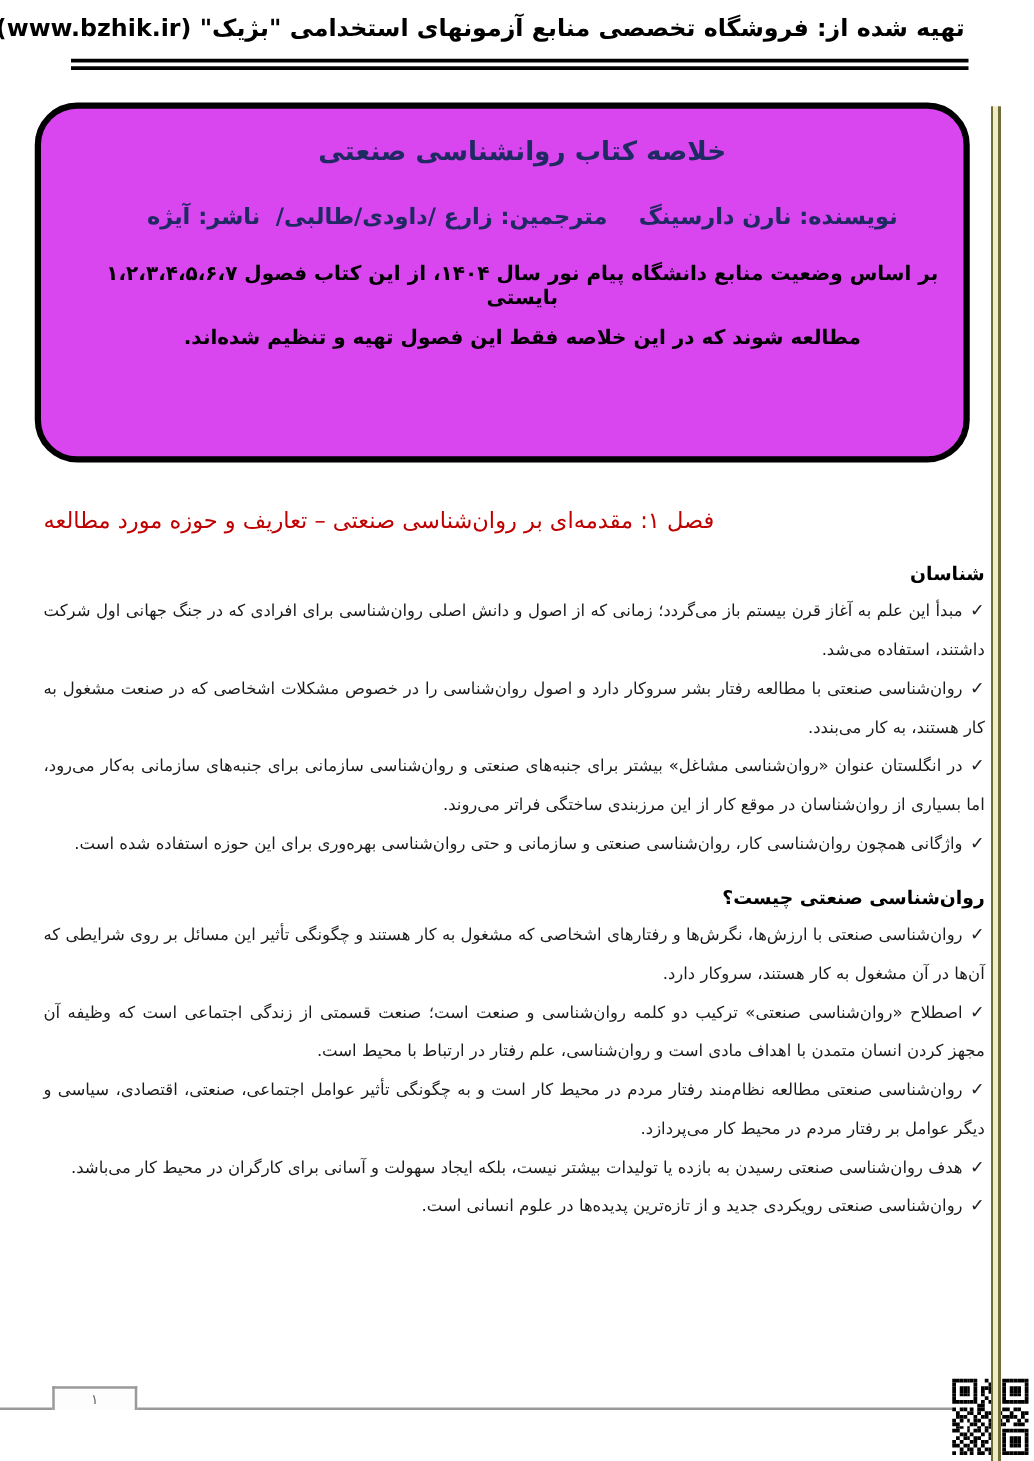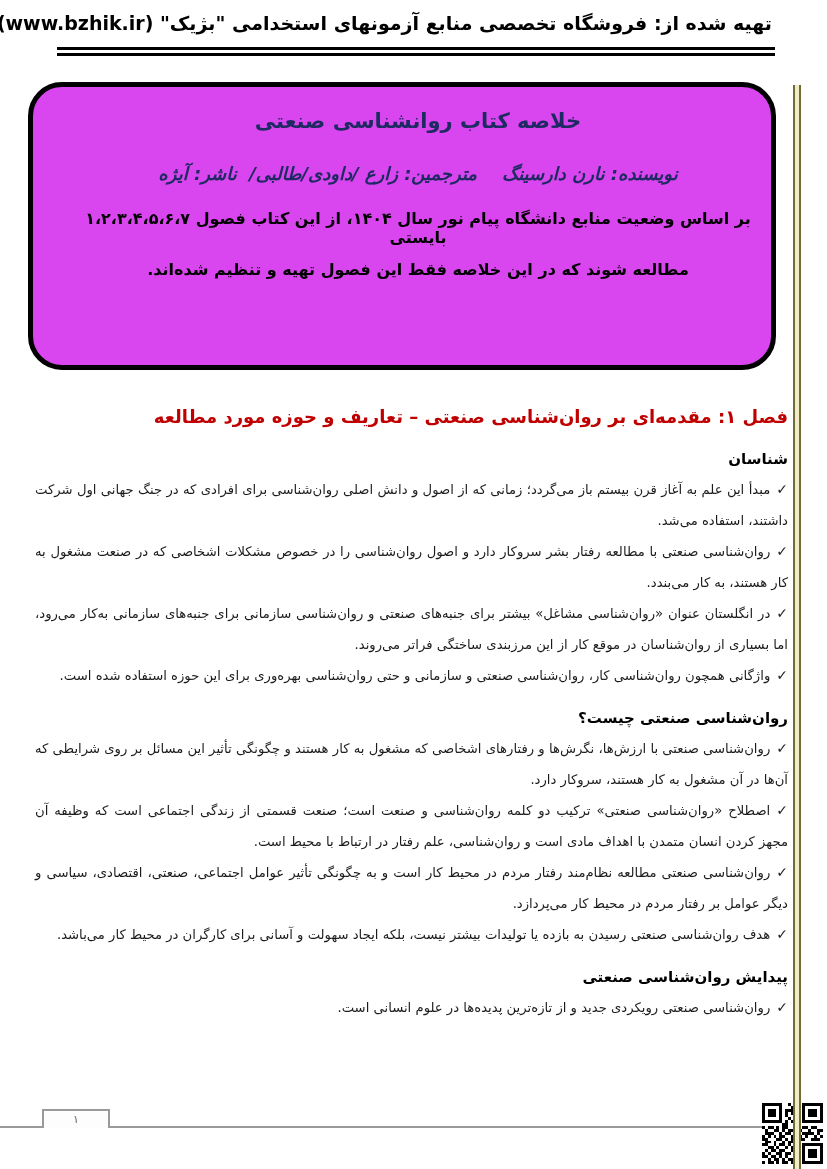--- a/index.html
+++ b/index.html
@@ -18,29 +18,29 @@
     border-top:3px solid #000;border-bottom:3px solid #000;
   }
   
   .title-box{
     position:absolute;top:82px;left:28px;width:706px;height:278px;
     border:5px solid #000;border-radius:34px;background:#d946ef;
     text-align:center;box-sizing:content-box;padding-left:32px;
   }
   .box-title1{margin:22px 10px 0;font-size:21px;font-weight:bold;color:#1f2a63;}
   .box-title2{margin:37px 10px 0;font-size:21px;font-weight:bold;color:#1f2a63;}
-  .box-author{margin:30px 10px 0;font-size:18px;font-weight:bold;color:#1f2a63;white-space:pre-wrap;font-style:italic;}
+  .box-author{margin:30px 10px 0;font-size:18px;font-weight:bold;color:#1f2a63;white-space:pre-wrap;}
   .box-note1{margin:25px 8px 0;font-size:16px;font-weight:bold;color:#000;}
   .box-note2{margin:13px 8px 0;font-size:16px;font-weight:bold;color:#000;}
   
   .body-col{
     position:absolute;top:402px;right:39px;left:35px;color:#1b1b1b;
   }
   .chapter-heading{
-    text-align:right;font-size:18px;line-height:30px;font-weight:bold;color:#c00000;margin:0;
+    text-align:left;font-size:18px;line-height:30px;font-weight:normal;color:#c00000;margin:0;
   }
   .sec-heading{
     font-size:15px;line-height:30px;font-weight:bold;color:#000;margin:12px 0 0;
   }
   .bullet{
     margin:0;font-size:13.2px;line-height:31px;
     text-align:justify;text-align-last:right;
   }
   .check{display:inline-block;margin-inline-end:6px;color:#222;font-size:14px;}
   
@@ -87,21 +87,20 @@
   <p class="bullet"><span class="check">✓</span><span>در انگلستان عنوان «روان‌شناسی مشاغل» بیشتر برای جنبه‌های صنعتی و روان‌شناسی سازمانی برای جنبه‌های سازمانی به‌کار می‌رود، اما بسیاری از روان‌شناسان در موقع کار از این مرزبندی ساختگی فراتر می‌روند.</span></p>
   <p class="bullet"><span class="check">✓</span><span>واژگانی همچون روان‌شناسی کار، روان‌شناسی صنعتی و سازمانی و حتی روان‌شناسی بهره‌وری برای این حوزه استفاده شده است.</span></p>
 
   <h3 class="sec-heading">روان‌شناسی صنعتی چیست؟</h3>
 
   <p class="bullet"><span class="check">✓</span><span>روان‌شناسی صنعتی با ارزش‌ها، نگرش‌ها و رفتارهای اشخاصی که مشغول به کار هستند و چگونگی تأثیر این مسائل بر روی شرایطی که آن‌ها در آن مشغول به کار هستند، سروکار دارد.</span></p>
   <p class="bullet"><span class="check">✓</span><span>اصطلاح «روان‌شناسی صنعتی» ترکیب دو کلمه روان‌شناسی و صنعت است؛ صنعت قسمتی از زندگی اجتماعی است که وظیفه آن مجهز کردن انسان متمدن با اهداف مادی است و روان‌شناسی، علم رفتار در ارتباط با محیط است.</span></p>
   <p class="bullet"><span class="check">✓</span><span>روان‌شناسی صنعتی مطالعه نظام‌مند رفتار مردم در محیط کار است و به چگونگی تأثیر عوامل اجتماعی، صنعتی، اقتصادی، سیاسی و دیگر عوامل بر رفتار مردم در محیط کار می‌پردازد.</span></p>
   <p class="bullet"><span class="check">✓</span><span>هدف روان‌شناسی صنعتی رسیدن به بازده یا تولیدات بیشتر نیست، بلکه ایجاد سهولت و آسانی برای کارگران در محیط کار می‌باشد.</span></p>
 
-  <h3 class="sec-heading">پیدایش روان‌شناسی صنعتی</h3>
 
   <p class="bullet"><span class="check">✓</span><span>روان‌شناسی صنعتی رویکردی جدید و از تازه‌ترین پدیده‌ها در علوم انسانی است.</span></p>
 </div>
 
 <div class="gold-line"></div>
 
 <div class="footer-rule"></div>
 <div class="page-tab">
   <span>۱</span>
 </div>

